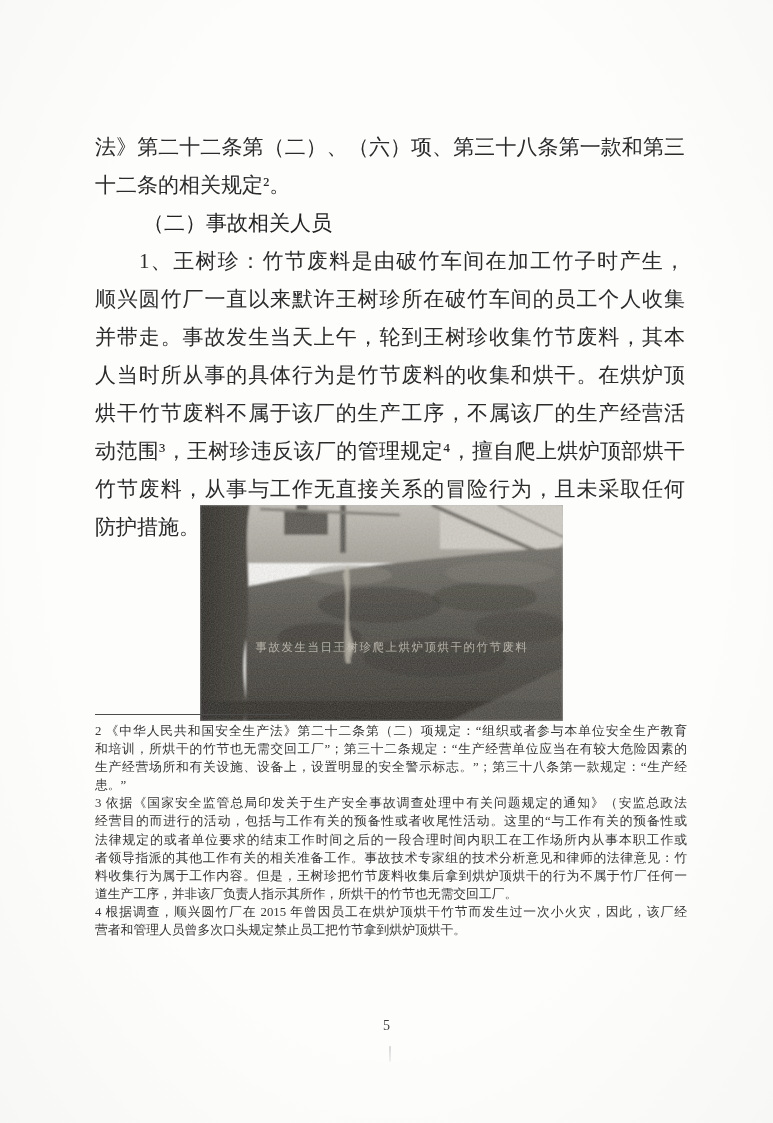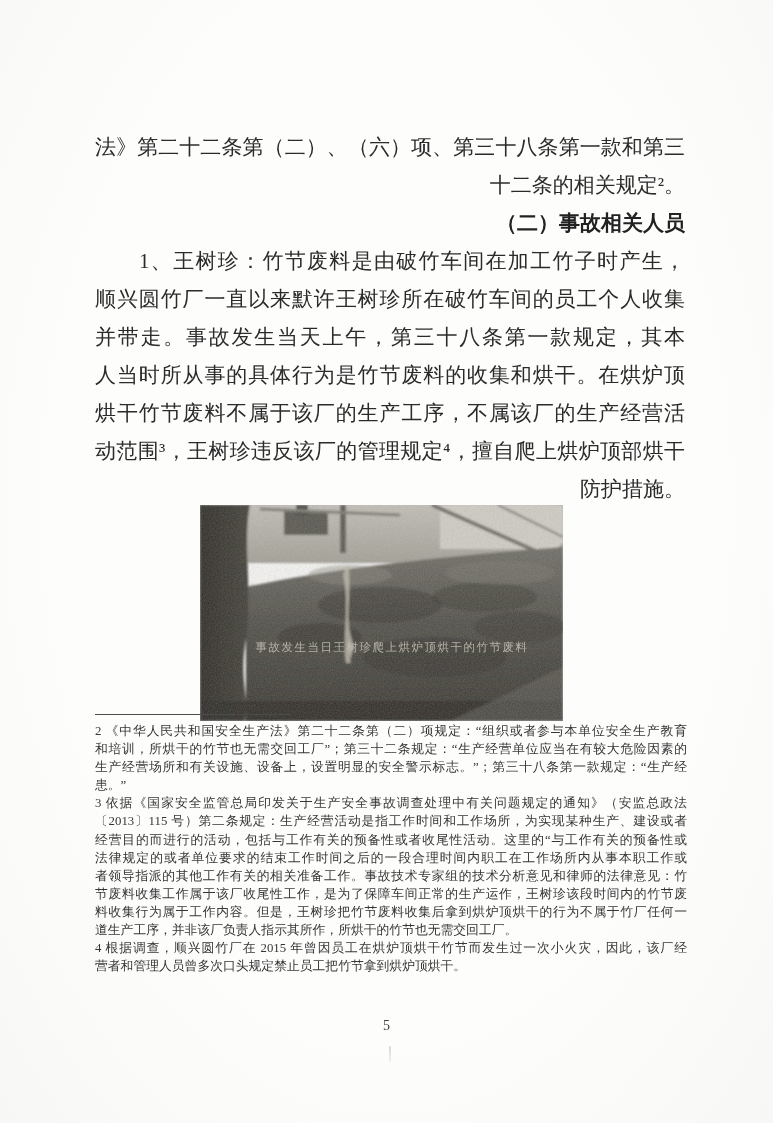--- a/index.html
+++ b/index.html
@@ -15,23 +15,23 @@
   }
   
   .page::before{
     content:""; position:absolute; inset:0; pointer-events:none;
     background: radial-gradient(ellipse at 50% 45%, rgba(0,0,0,0) 60%, rgba(0,0,0,0.025) 100%);
   }
   .body-block {
     position:absolute; left:95px; top:128px; width:590px;
     font-size:21px; line-height:38px; color:#2b2b2b;
   }
-  .bline { text-align:right; }
+  .bline { text-align:left; }
   .j { text-align:justify; text-align-last:justify; }
-  .heading { font-weight:bold; padding-left:48px; color:#222; }
+  .heading { font-weight:normal; padding-left:48px; color:#222; }
   .indent { padding-left:44px; }
   .photo {
     position:absolute; left:200px; top:505px; width:363px; height:216px;
     box-shadow: inset 0 0 18px rgba(0,0,0,.45);
   }
   .photo svg { display:block; }
   .fn-sep {
     position:absolute; left:95px; top:714px; width:196px; height:1px;
     background:#4c4c4c;
   }
@@ -54,24 +54,25 @@
 <body>
 
 <div class="page">
 
   <div class="body-block">
     <div class="bline j">法》第二十二条第（二）、（六）项、第三十八条第一款和第三</div>
     <div class="bline">十二条的相关规定²。</div>
     <div class="bline heading">（二）事故相关人员</div>
     <div class="bline j indent">1、王树珍：竹节废料是由破竹车间在加工竹子时产生，</div>
     <div class="bline j">顺兴圆竹厂一直以来默许王树珍所在破竹车间的员工个人收集</div>
-    <div class="bline j">并带走。事故发生当天上午，第三十八条第一款规定，其本</div>
+    <div class="bline j">并带走。事故发生当天上午，轮到王树珍收集竹节废料，其本</div>
     <div class="bline j">人当时所从事的具体行为是竹节废料的收集和烘干。在烘炉顶</div>
     <div class="bline j">烘干竹节废料不属于该厂的生产工序，不属该厂的生产经营活</div>
     <div class="bline j">动范围³，王树珍违反该厂的管理规定⁴，擅自爬上烘炉顶部烘干</div>
+    <div class="bline j">竹节废料，从事与工作无直接关系的冒险行为，且未采取任何</div>
     <div class="bline">防护措施。</div>
   </div>
 
   <div class="photo">
     <svg width="363" height="216" viewBox="0 0 363 216" xmlns="http://www.w3.org/2000/svg">
       <defs>
         <linearGradient id="moundGrad" x1="0" y1="0" x2="0" y2="1">
           <stop offset="0" stop-color="#6e6c66"></stop>
           <stop offset="0.45" stop-color="#4c4a45"></stop>
           <stop offset="1" stop-color="#33312c"></stop>
@@ -140,25 +141,23 @@
   </div>
 
   <div class="fn-sep"></div>
 
   <div class="footnotes">
     <div class="fline j">2 《中华人民共和国安全生产法》第二十二条第（二）项规定：“组织或者参与本单位安全生产教育</div>
     <div class="fline j">和培训，所烘干的竹节也无需交回工厂”；第三十二条规定：“生产经营单位应当在有较大危险因素的</div>
     <div class="fline j">生产经营场所和有关设施、设备上，设置明显的安全警示标志。”；第三十八条第一款规定：“生产经</div>
     <div class="fline">患。”</div>
     <div class="fline j">3 依据《国家安全监管总局印发关于生产安全事故调查处理中有关问题规定的通知》（安监总政法</div>
-    <div class="fline j">〔2013〕115 号）第二条规定：生产经营活动是指工作时间和工作场所，为实现某种生产、建设或者</div>
     <div class="fline j">经营目的而进行的活动，包括与工作有关的预备性或者收尾性活动。这里的“与工作有关的预备性或</div>
     <div class="fline j">法律规定的或者单位要求的结束工作时间之后的一段合理时间内职工在工作场所内从事本职工作或</div>
     <div class="fline j">者领导指派的其他工作有关的相关准备工作。事故技术专家组的技术分析意见和律师的法律意见：竹</div>
-    <div class="fline j">节废料收集工作属于该厂收尾性工作，是为了保障车间正常的生产运作，王树珍该段时间内的竹节废</div>
     <div class="fline j">料收集行为属于工作内容。但是，王树珍把竹节废料收集后拿到烘炉顶烘干的行为不属于竹厂任何一</div>
     <div class="fline">道生产工序，并非该厂负责人指示其所作，所烘干的竹节也无需交回工厂。</div>
     <div class="fline j">4 根据调查，顺兴圆竹厂在 2015 年曾因员工在烘炉顶烘干竹节而发生过一次小火灾，因此，该厂经</div>
     <div class="fline">营者和管理人员曾多次口头规定禁止员工把竹节拿到烘炉顶烘干。</div>
   </div>
 
   <div class="page-number">5</div>
   <div class="smudge"></div>
 
 </div>

